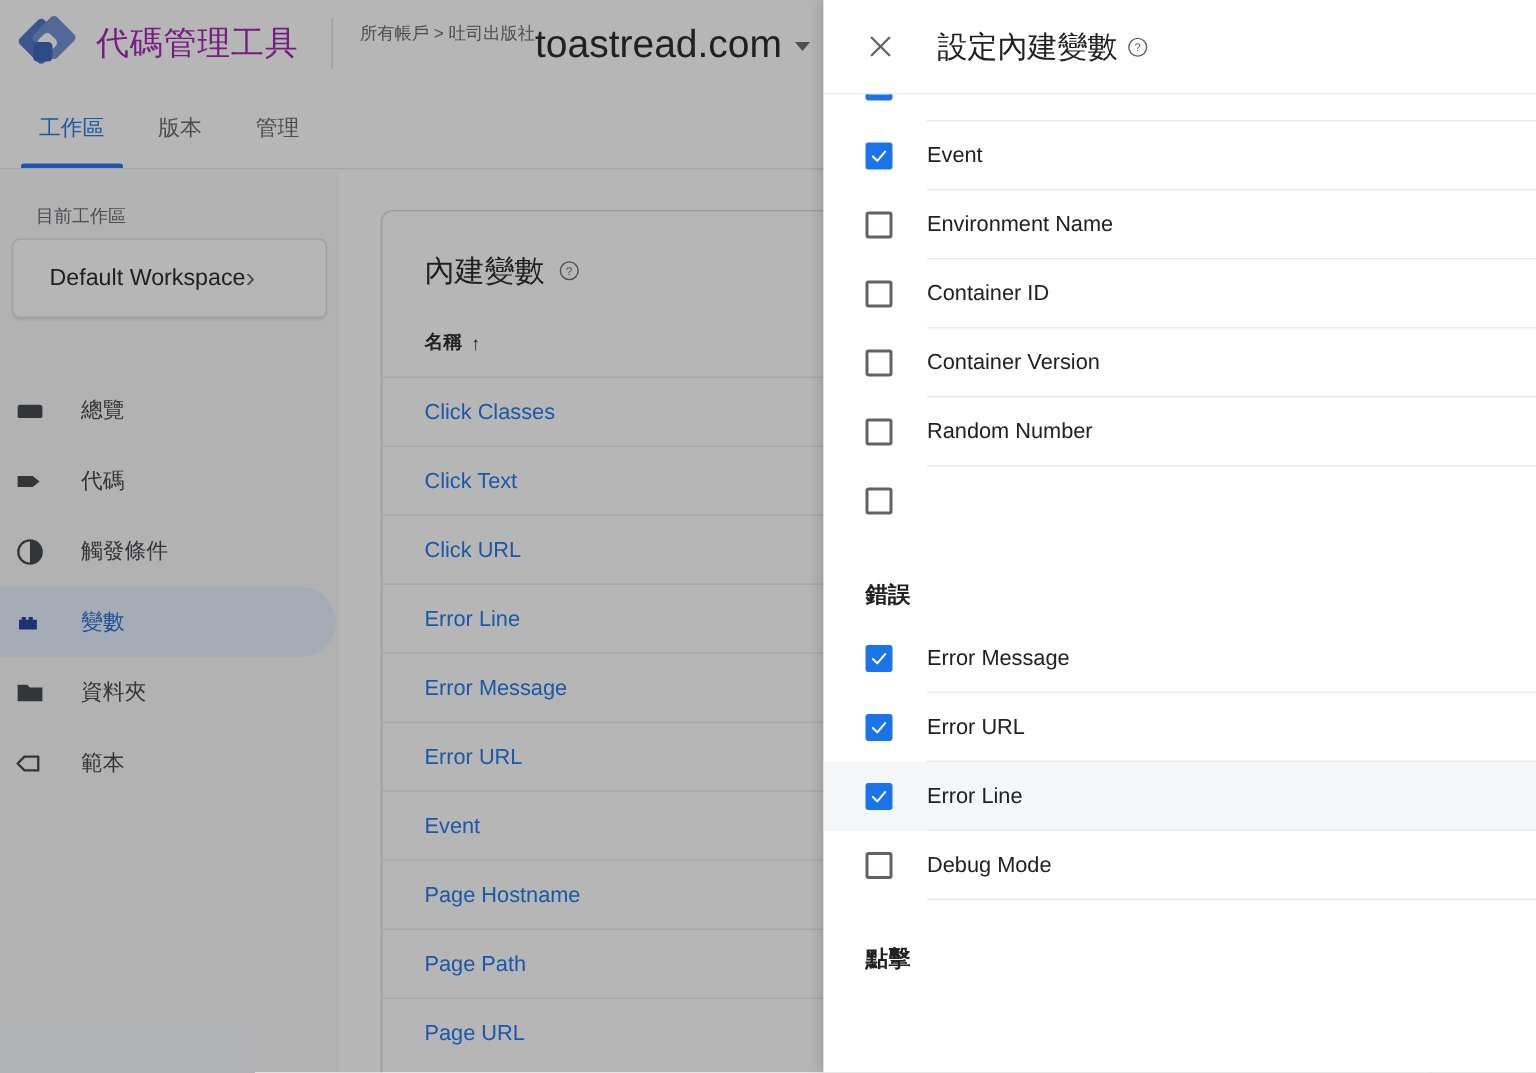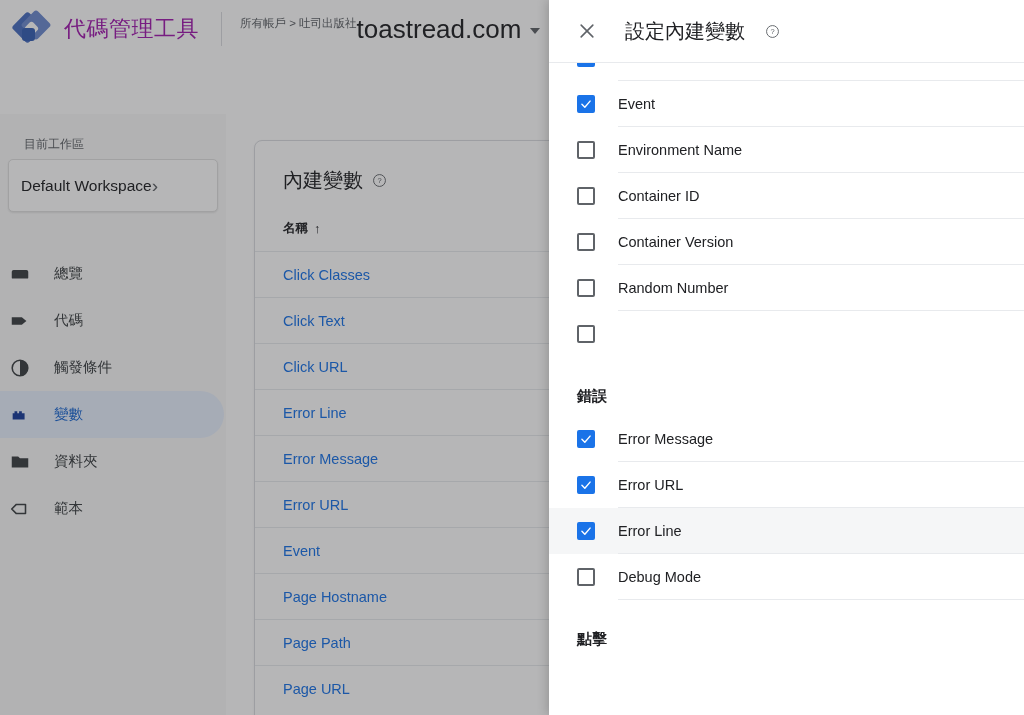--- a/index.html
+++ b/index.html
@@ -60,21 +60,21 @@
 
   
   .sidebar {
     position: absolute; left: 0; top: 114px; width: 226px; bottom: 0;
     background: #fafafa;
   }
   .ws-label { font-size: 12px; color: #5f6368; padding: 22px 0 6px 24px; }
   .ws-card {
     margin: 0 8px; height: 53px; background: #ffffff; border: 1px solid #e0e0e0;
     border-radius: 5px; display: flex; align-items: center; justify-content: flex-start;
-    padding: 0 14px 0 12px; cursor: pointer;
+    padding: 0 14px 0 24px; cursor: pointer;
     box-shadow: 0 1px 2px rgba(60,64,67,.12);
   }
   .ws-name { font-size: 15.5px; color: #202124; white-space: nowrap; }
   .chev { color: #5f6368; font-size: 19px; line-height: 1; }
 
   .nav { margin-top: 38px; }
   .nav-item {
     height: 47px; display: flex; align-items: center; gap: 22px;
     padding-left: 8px; margin-right: 2px;
     border-radius: 0 24px 24px 0; cursor: pointer;
@@ -111,21 +111,21 @@
     position: absolute; left: 549px; top: 0; width: 475px; height: 715px;
     background: #ffffff; overflow: hidden;
     box-shadow: -2px 0 10px rgba(0,0,0,.18);
     display: flex; flex-direction: column;
   }
   .dlg-head {
     height: 63px; min-height: 63px; display: flex; align-items: center;
     padding-left: 26px; gap: 26px; border-bottom: 1px solid #e8eaed; background: #fff;
   }
   .close-btn { width: 24px; height: 24px; cursor: pointer; display: flex; align-items: center; justify-content: center; }
-  .dlg-title { font-size: 20px; color: #202124; display: flex; align-items: center; gap: 20px; white-space: nowrap; }
+  .dlg-title { font-size: 20px; color: #202124; display: flex; align-items: center; gap: 6px; white-space: nowrap; }
 
   .dlg-body { flex: 1; overflow: hidden; position: relative; background: #fff; }
   .scroll-inner { position: absolute; left: 0; right: 0; top: -28px; }
 
   .sect-title {
     font-size: 15px; font-weight: bold; color: #202124;
     padding: 30px 0 10px 28px; white-space: nowrap;
   }
   .cb-row {
     display: flex; align-items: center; height: 46px; padding-left: 28px; cursor: pointer;
@@ -169,20 +169,31 @@
         </div>
       </div>
       <button class="search-btn">
         <svg width="22" height="22" viewBox="0 0 24 24">
           <circle cx="10.5" cy="10.5" r="6.2" fill="none" stroke="#3c4043" stroke-width="1.9"></circle>
           <line x1="15.2" y1="15.2" x2="20" y2="20" stroke="#3c4043" stroke-width="1.9" stroke-linecap="round"></line>
         </svg>
       </button>
     </div>
 
+    <div class="tabs">
+      <div class="tab active">
+        <span>工作區</span>
+      </div>
+      <div class="tab">
+        <span>版本</span>
+      </div>
+      <div class="tab">
+        <span>管理</span>
+      </div>
+    </div>
 
     <div class="sidebar">
       <div class="ws-label">目前工作區</div>
       <div class="ws-card">
         <span class="ws-name">Default Workspace</span>
         <span class="chev">›</span>
       </div>
 
       <div class="nav">
 

